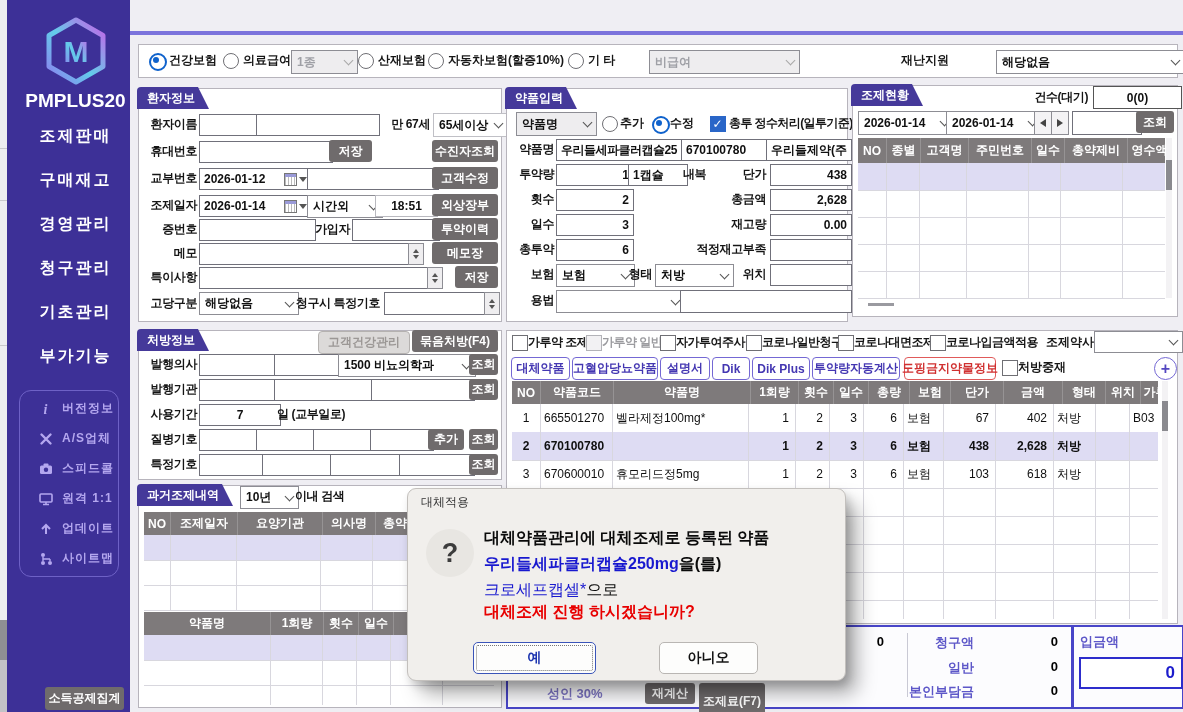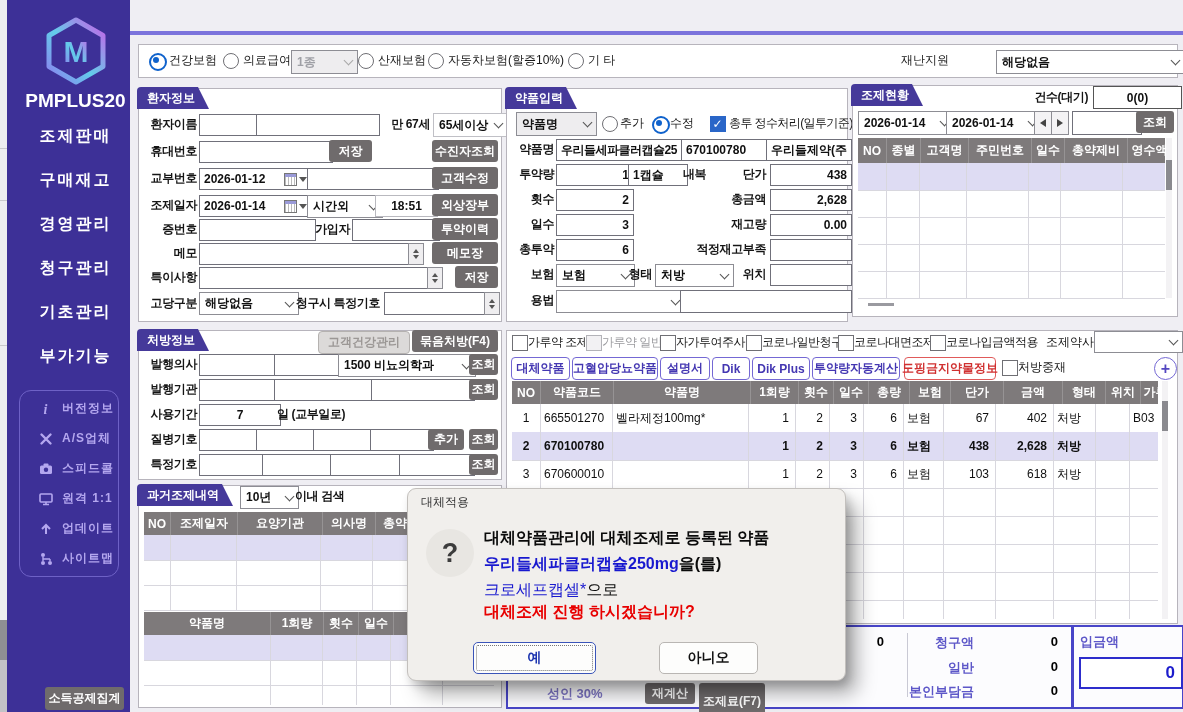--- a/index.html
+++ b/index.html
@@ -19,21 +19,21 @@
 .pb{background:#fff;border:1px solid #7468d4;color:#4437b2;font-size:12px;font-weight:700;display:flex;align-items:center;justify-content:center;border-radius:4px;white-space:nowrap}
 .panel{background:#fff;border:1px solid #b7b4bc}
 .rib{background:#45399a;color:#fff;font-size:12px;font-weight:700;display:flex;align-items:center;padding:0 14px 0 10px;clip-path:polygon(0 0,calc(100% - 11px) 0,100% 100%,0 100%);border-radius:4px 0 0 0;height:22px;white-space:nowrap}
 .radio{width:14px;height:14px;border-radius:50%;border:1px solid #6f6f74;background:#fff}
 .radio.on{border:2px solid #0f62cc}
 .radio.on::after{content:"";position:absolute;left:2px;top:2px;width:6px;height:6px;border-radius:50%;background:#0f62cc}
 .cb{width:14px;height:14px;border:1px solid #6f6f74;background:#fff}
 .cb.on{background:#2a66c8;border-color:#2a66c8}
 .cb.on::after{content:"\2713";position:absolute;left:1.5px;top:-0.5px;color:#fff;font-size:12px;font-weight:700}
 .cb.dis{background:#f2f1f3;border-color:#b3b3b8}
-.clbl{font-size:12px;font-weight:400;color:#161616;white-space:nowrap;display:flex;align-items:center}
+.clbl{font-size:12px;font-weight:700;color:#161616;white-space:nowrap;display:flex;align-items:center}
 .thead{display:flex;background:#7e7a7b;color:#fff}
 .th{display:flex;align-items:center;justify-content:center;font-size:12px;font-weight:700;border-right:1px solid #969394;flex:none;overflow:hidden;white-space:nowrap}
 .vline{position:absolute;width:1px;background:#d8d7de;top:0}
 .trow{position:absolute;left:0;width:100%;border-bottom:1px solid #d8d7de}
 .trow.hl{background:#dedcf3}
 .cell{position:absolute;font-size:12px;display:flex;align-items:center;white-space:nowrap;overflow:hidden;color:#101010}
 .cell.r{justify-content:flex-end}
 .cell.c{justify-content:center}
 .cell.b{font-weight:700}
 .spin{background:#efeef0;border:1px solid #8d8d94;display:flex;flex-direction:column;align-items:center;justify-content:center;gap:2px}
@@ -143,20 +143,24 @@
     <div class="dd dis a" style="left:152px;top:5px;width:56px;height:22px">
         <span class="tx">1종</span>
         <span class="chev"></span>
       </div>
     <span class="radio a" style="left:219px;top:8px"></span>
     <span class="clbl a" style="left:239px;top:7px">산재보험</span>
     <span class="radio a" style="left:289px;top:8px"></span>
     <span class="clbl a" style="left:309px;top:7px">자동차보험(할증10%)</span>
     <span class="radio a" style="left:429px;top:8px"></span>
     <span class="clbl a" style="left:449px;top:7px">기 타</span>
+    <div class="dd dis a" style="left:510px;top:5px;width:140px;height:22px">
+        <span class="tx">비급여</span>
+        <span class="chev"></span>
+      </div>
     <span class="clbl a" style="left:762px;top:7px">재난지원</span>
     <div class="dd a" style="left:857px;top:5px;width:178px;height:22px">
         <span class="tx">해당없음</span>
         <span class="chev"></span>
       </div>
   </div>
 
   <div class="a panel" style="left:138px;top:88px;width:362px;height:232px"></div>
   <div class="a rib" style="left:137px;top:87px">
       <span>환자정보</span>
@@ -488,20 +492,21 @@
       <span class="cell r b" style="left:283px;top:28px;width:28px;height:28px">2</span>
       <span class="cell r b" style="left:317px;top:28px;width:28px;height:28px">3</span>
       <span class="cell r b" style="left:351px;top:28px;width:34px;height:28px">6</span>
       <span class="cell b" style="left:395px;top:28px;width:34px;height:28px">보험</span>
       <span class="cell r b" style="left:431px;top:28px;width:46px;height:28px">438</span>
       <span class="cell r b" style="left:483px;top:28px;width:52px;height:28px">2,628</span>
       <span class="cell b" style="left:545px;top:28px;width:36px;height:28px">처방</span>
 
       <span class="cell c" style="left:0;top:56px;width:28px;height:28px">3</span>
       <span class="cell" style="left:32px;top:56px;width:66px;height:28px">670600010</span>
+      <span class="cell" style="left:104px;top:56px;width:130px;height:28px">휴모리드정5mg</span>
       <span class="cell r" style="left:236px;top:56px;width:41px;height:28px">1</span>
       <span class="cell r" style="left:283px;top:56px;width:28px;height:28px">2</span>
       <span class="cell r" style="left:317px;top:56px;width:28px;height:28px">3</span>
       <span class="cell r" style="left:351px;top:56px;width:34px;height:28px">6</span>
       <span class="cell" style="left:395px;top:56px;width:34px;height:28px">보험</span>
       <span class="cell r" style="left:431px;top:56px;width:46px;height:28px">103</span>
       <span class="cell r" style="left:483px;top:56px;width:52px;height:28px">618</span>
       <span class="cell" style="left:545px;top:56px;width:36px;height:28px">처방</span>
     </div>
   </div>

